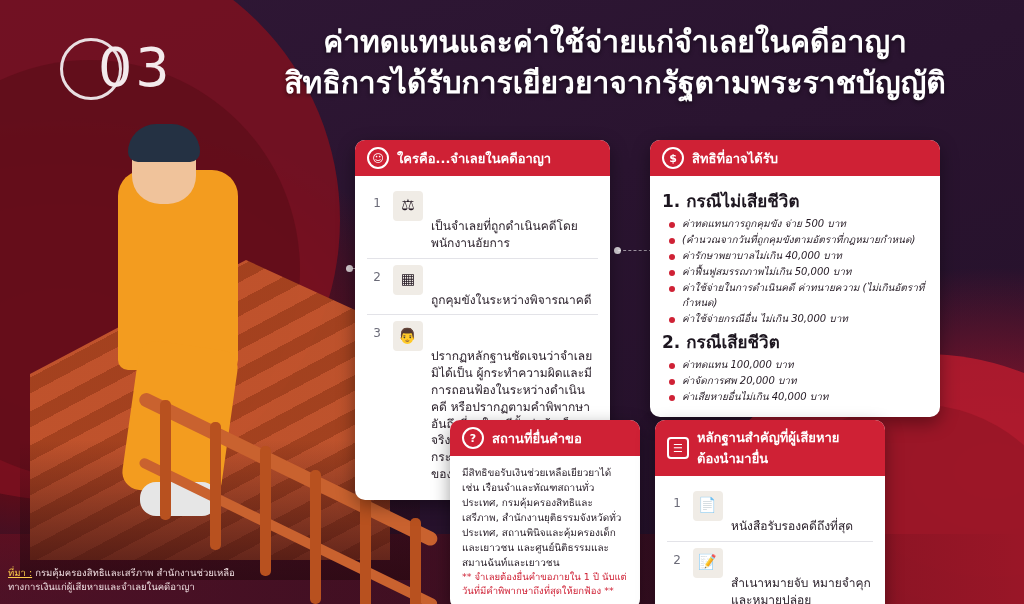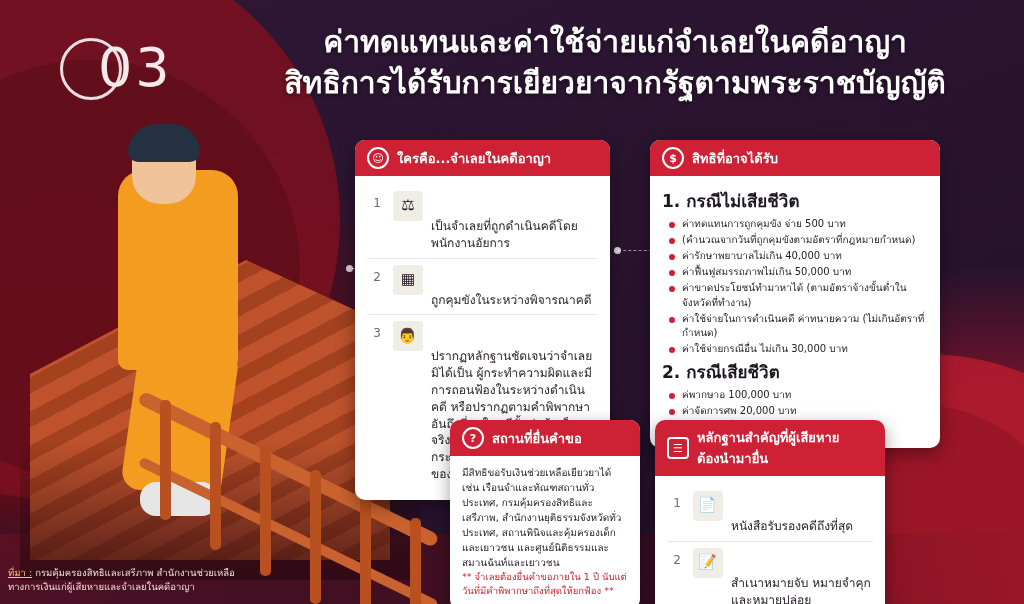--- a/index.html
+++ b/index.html
@@ -255,21 +255,21 @@
     margin-top: 25px;
   }
 
   
   .sec-title {
     font-size: 17px;
     font-weight: bold;
     color: #1d1620;
     margin: 4px 0 3px 0;
   }
-  .bullet-list { list-style: none; margin: 0 0 2px 0; padding: 0 0 0 6px; }
+  .bullet-list { list-style: none; margin: 0 0 2px 0; padding: 0 0 0 6px; font-style: italic; }
   .bullet-list li {
     position: relative;
     padding-left: 14px;
     margin-bottom: 2px;
     font-size: 10px;
     line-height: 1.42;
     color: #241a24;
   }
   .bullet-list li::before {
     content: "";
@@ -395,27 +395,26 @@
       <span class="hd-icon">$</span>
       <span>สิทธิที่อาจได้รับ</span>
     </div>
     <div class="card-body">
       <div class="sec-title">1. กรณีไม่เสียชีวิต</div>
       <ul class="bullet-list">
         <li>ค่าทดแทนการถูกคุมขัง จ่าย 500 บาท</li>
         <li>(คำนวณจากวันที่ถูกคุมขังตามอัตราที่กฎหมายกำหนด)</li>
         <li>ค่ารักษาพยาบาลไม่เกิน 40,000 บาท</li>
         <li>ค่าฟื้นฟูสมรรถภาพไม่เกิน 50,000 บาท</li>
-        <li>ค่าขาดประโยชน์ทำมาหาได้ (ตามอัตราจ้างขั้นต่ำในจังหวัดที่ทำงาน)</li>
         <li>ค่าใช้จ่ายในการดำเนินคดี ค่าทนายความ (ไม่เกินอัตราที่กำหนด)</li>
         <li>ค่าใช้จ่ายกรณีอื่น ไม่เกิน 30,000 บาท</li>
       </ul>
       <div class="sec-title">2. กรณีเสียชีวิต</div>
       <ul class="bullet-list">
-        <li>ค่พากษาอ 100,000 บาท</li>
+        <li>ค่าทดแทน 100,000 บาท</li>
         <li>ค่าจัดการศพ 20,000 บาท</li>
         <li>ค่าเสียหายอื่นไม่เกิน 40,000 บาท</li>
       </ul>
     </div>
   </div>
 
   <div class="card" style="left:450px; top:420px; width:190px;">
     <div class="card-head">
       <span class="hd-icon">?</span>
       <span>สถานที่ยื่นคำขอ</span>

